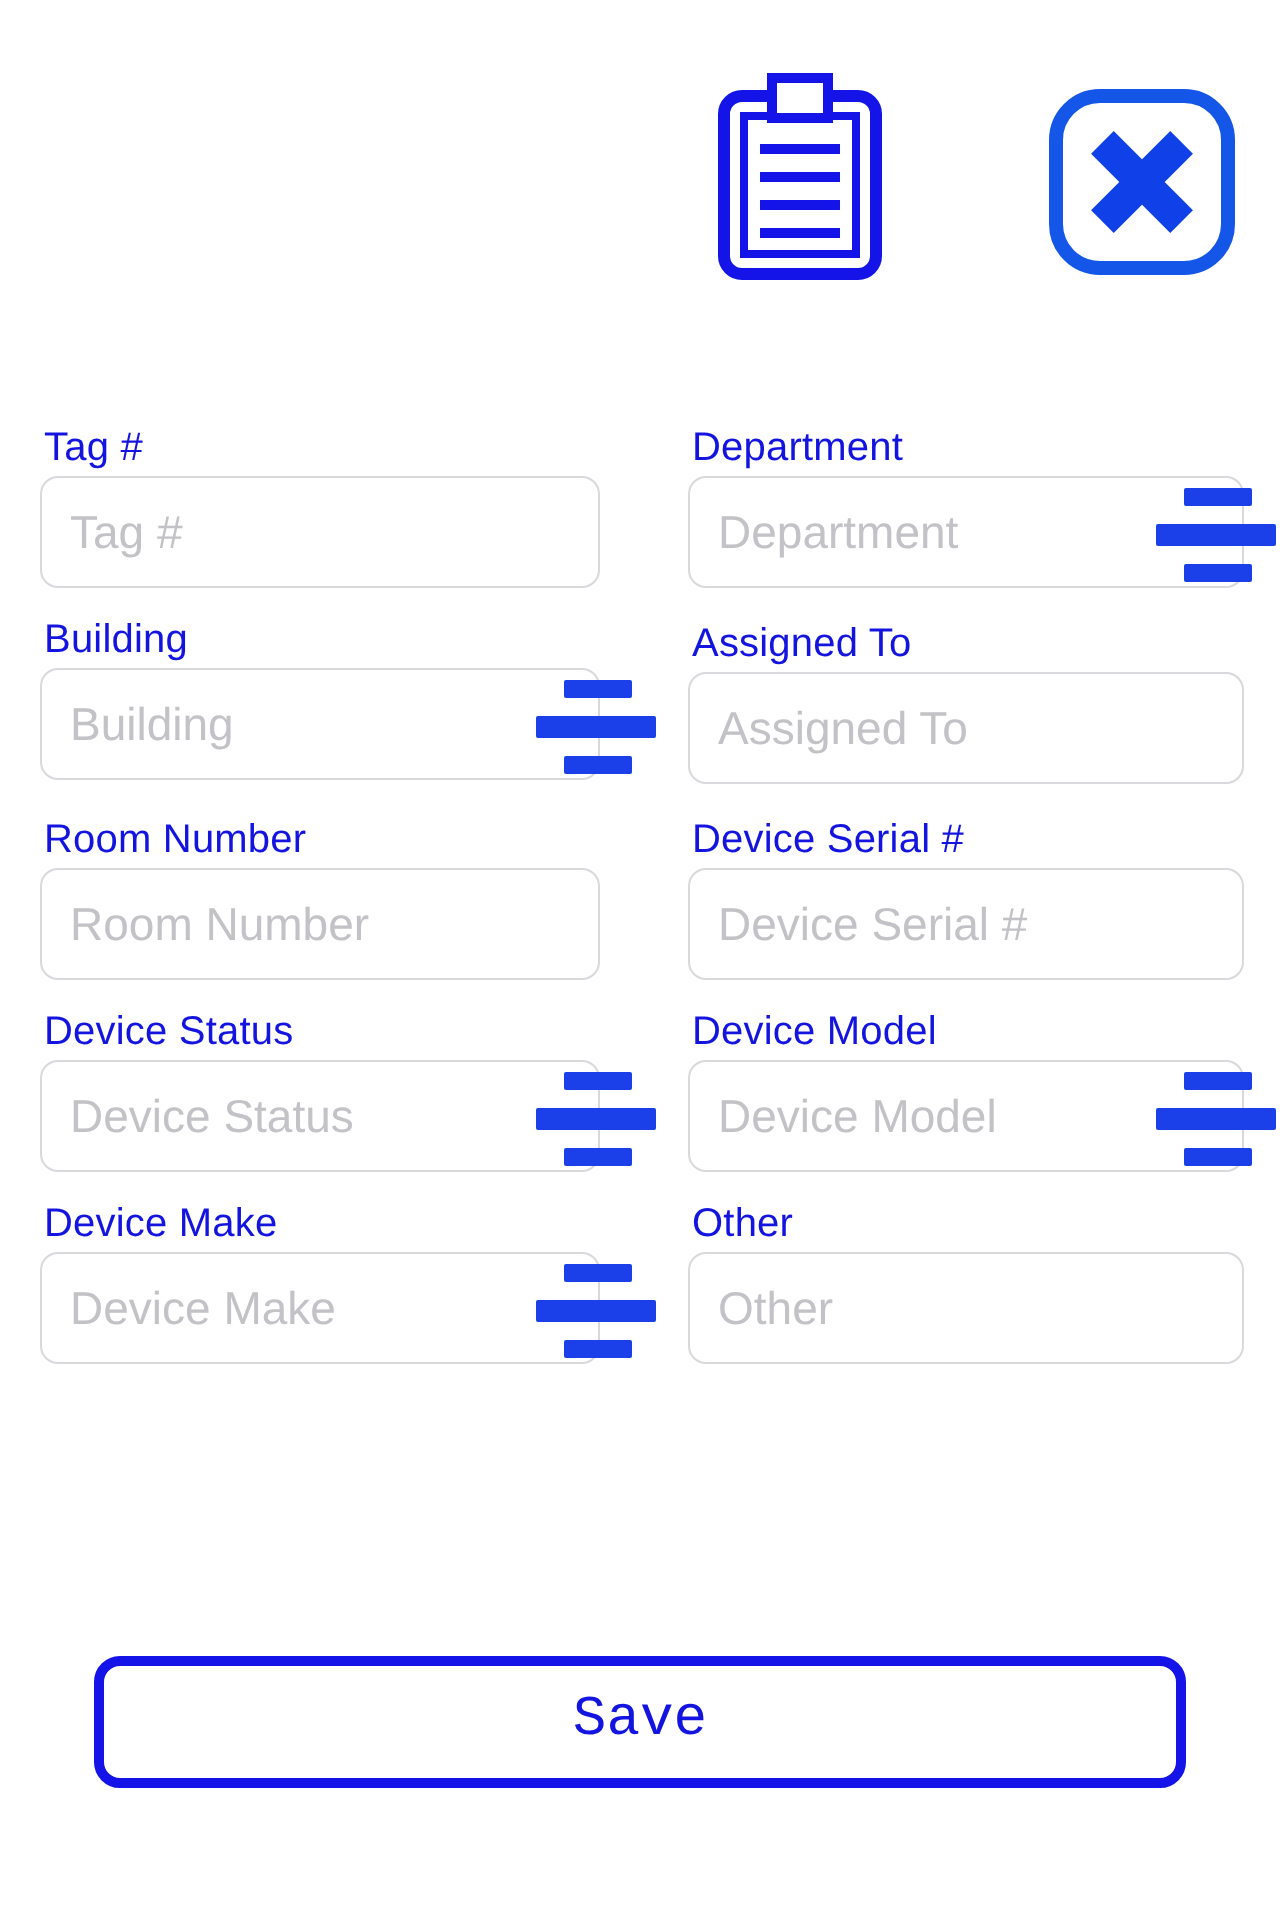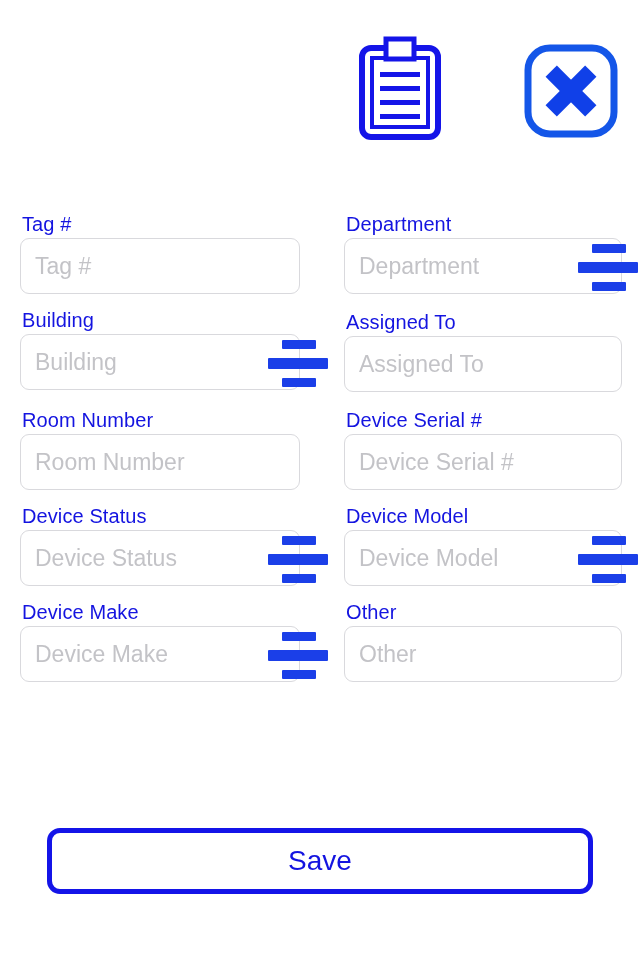--- a/index.html
+++ b/index.html
@@ -150,21 +150,21 @@
     position: absolute;
     left: 47px;
     top: 828px;
     width: 546px;
     height: 66px;
     box-sizing: border-box;
     background: #ffffff;
     border: 5px solid #1414e8;
     border-radius: 13px;
     color: #1414e0;
-    font-family: Liberation Sans, sans-serif;
+    font-family: Liberation Mono, monospace;
     font-size: 28px;
     line-height: 1;
     cursor: pointer;
     padding: 0;
   }
 </style>
 </head>
 <body>
 
 <div id="topbar">

